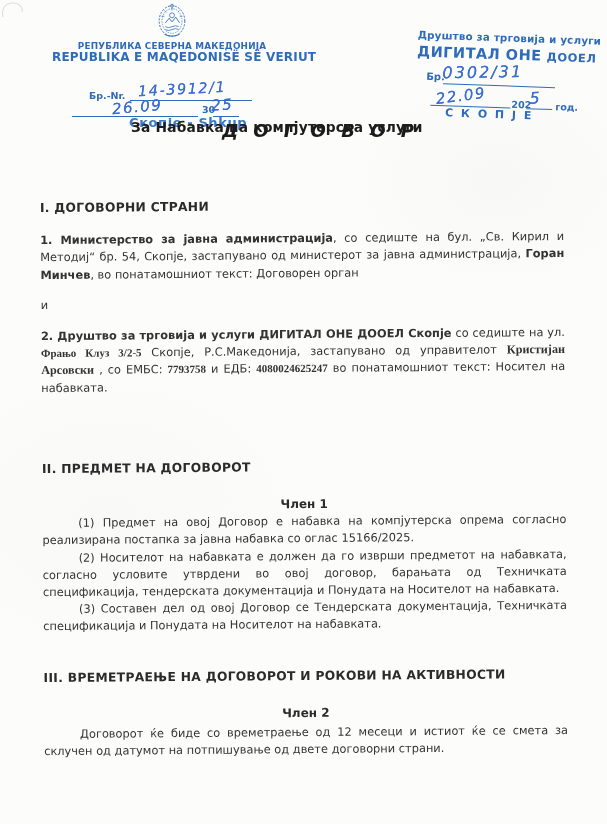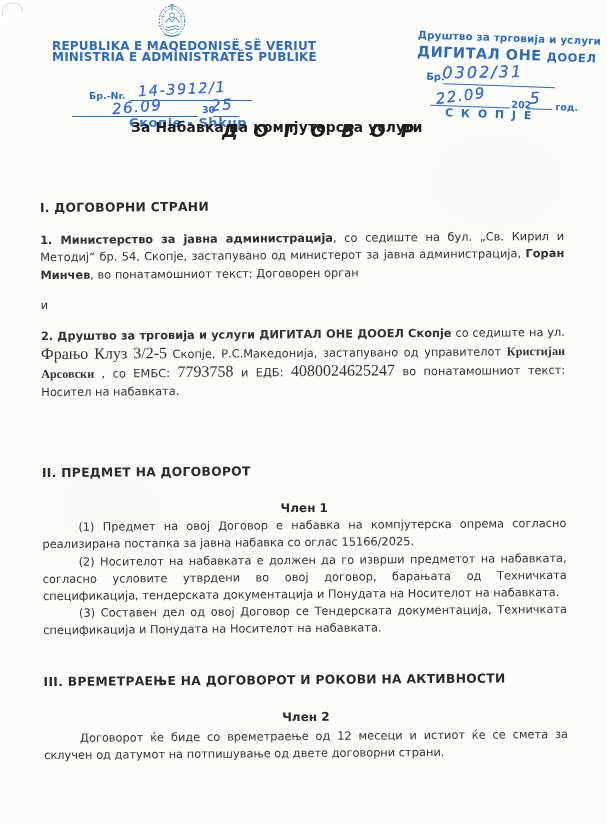--- a/index.html
+++ b/index.html
@@ -34,21 +34,21 @@
   .doc-subtitle{position:absolute;left:131px;top:119px;font-size:13.8px;font-weight:bold;
                 color:#1d1d1d;white-space:nowrap;letter-spacing:0.2px;}
   .place-left{position:absolute;left:129px;top:115px;font-size:13px;font-weight:bold;color:#3a77c9;
               letter-spacing:0.6px;white-space:nowrap;}
   
   .main{position:absolute;left:42px;top:198px;width:524px;transform:rotate(-0.45deg);
         font-size:11.4px;line-height:17.2px;color:#333;}
   .sec-h{font-size:12.3px;font-weight:bold;letter-spacing:0.3px;color:#2b2b2b;margin:0;}
   .main p{margin:0;text-align:justify;}
   .b{font-weight:bold;}
-  .sf{font-family:"Liberation Serif","DejaVu Serif",serif;font-size:16px;}
+  .sf{font-family:"Liberation Serif","DejaVu Serif",serif;font-size:11px;font-weight:bold;}
   .sfb{font-family:"Liberation Serif","DejaVu Serif",serif;font-size:12.2px;font-weight:bold;}
   .art{font-size:12px;font-weight:bold;text-align:center !important;color:#2b2b2b;}
   .p1{margin-top:15px !important;}
   .conj{margin-top:13px !important;}
   .p2{margin-top:14px !important;}
   .h2m{margin-top:64px;}
   .a1{margin-top:20px !important;}
   .ind{text-indent:36px;}
   .h3m{margin-top:34px;}
   .a2{margin-top:20px !important;}
@@ -71,22 +71,22 @@
         <ellipse cx="20" cy="20" rx="13.5" ry="16" stroke-dasharray="2.2,1.4"></ellipse>
         <ellipse cx="20" cy="20" rx="10.5" ry="13" stroke-width="0.7" stroke-dasharray="1.5,1.2"></ellipse>
         <circle cx="20" cy="4" r="1.6" stroke-width="0.8"></circle>
         <path d="M13,22 L17,17 L20,21 L24,16 L28,22" stroke-width="0.9"></path>
         <circle cx="20" cy="14" r="2.6" stroke-width="0.8"></circle>
         <path d="M20,9 v-3 M14,11 l-2,-2 M26,11 l2,-2 M12,15 h-3 M28,15 h3" stroke-width="0.7"></path>
         <path d="M13,26 q3,2 7,0 q4,-2 7,0 M13,29 q3,2 7,0 q4,-2 7,0" stroke-width="0.8"></path>
         <path d="M12,34 q8,4 16,0" stroke-width="1"></path>
       </g>
     </svg>
+    <div class="lh-line">РЕПУБЛИКА СЕВЕРНА МАКЕДОНИЈА</div>
     <div class="lh-line lat">REPUBLIKA E MAQEDONISË SË VERIUT</div>
-    <div class="lh-line lat">MINISTRIA E ADMINISTRATËS PUBLIKE</div>
   </div>
 
   <span class="print-blue" style="left:89px;top:90px;">Бр.-Nr.</span>
   <div class="blue-underline" style="left:130px;top:100px;width:122px;"></div>
   <span class="hw" style="left:138px;top:81px;font-size:14.5px;transform:rotate(-3deg);">14-3912/1</span>
 
   <div class="blue-underline" style="left:72px;top:116px;width:126px;"></div>
   <span class="hw" style="left:112px;top:98px;font-size:15px;transform:rotate(-5deg);">26.09</span>
   <span class="print-blue" style="left:202px;top:104px;">30</span>
   <div class="blue-underline" style="left:213px;top:116px;width:26px;"></div>

